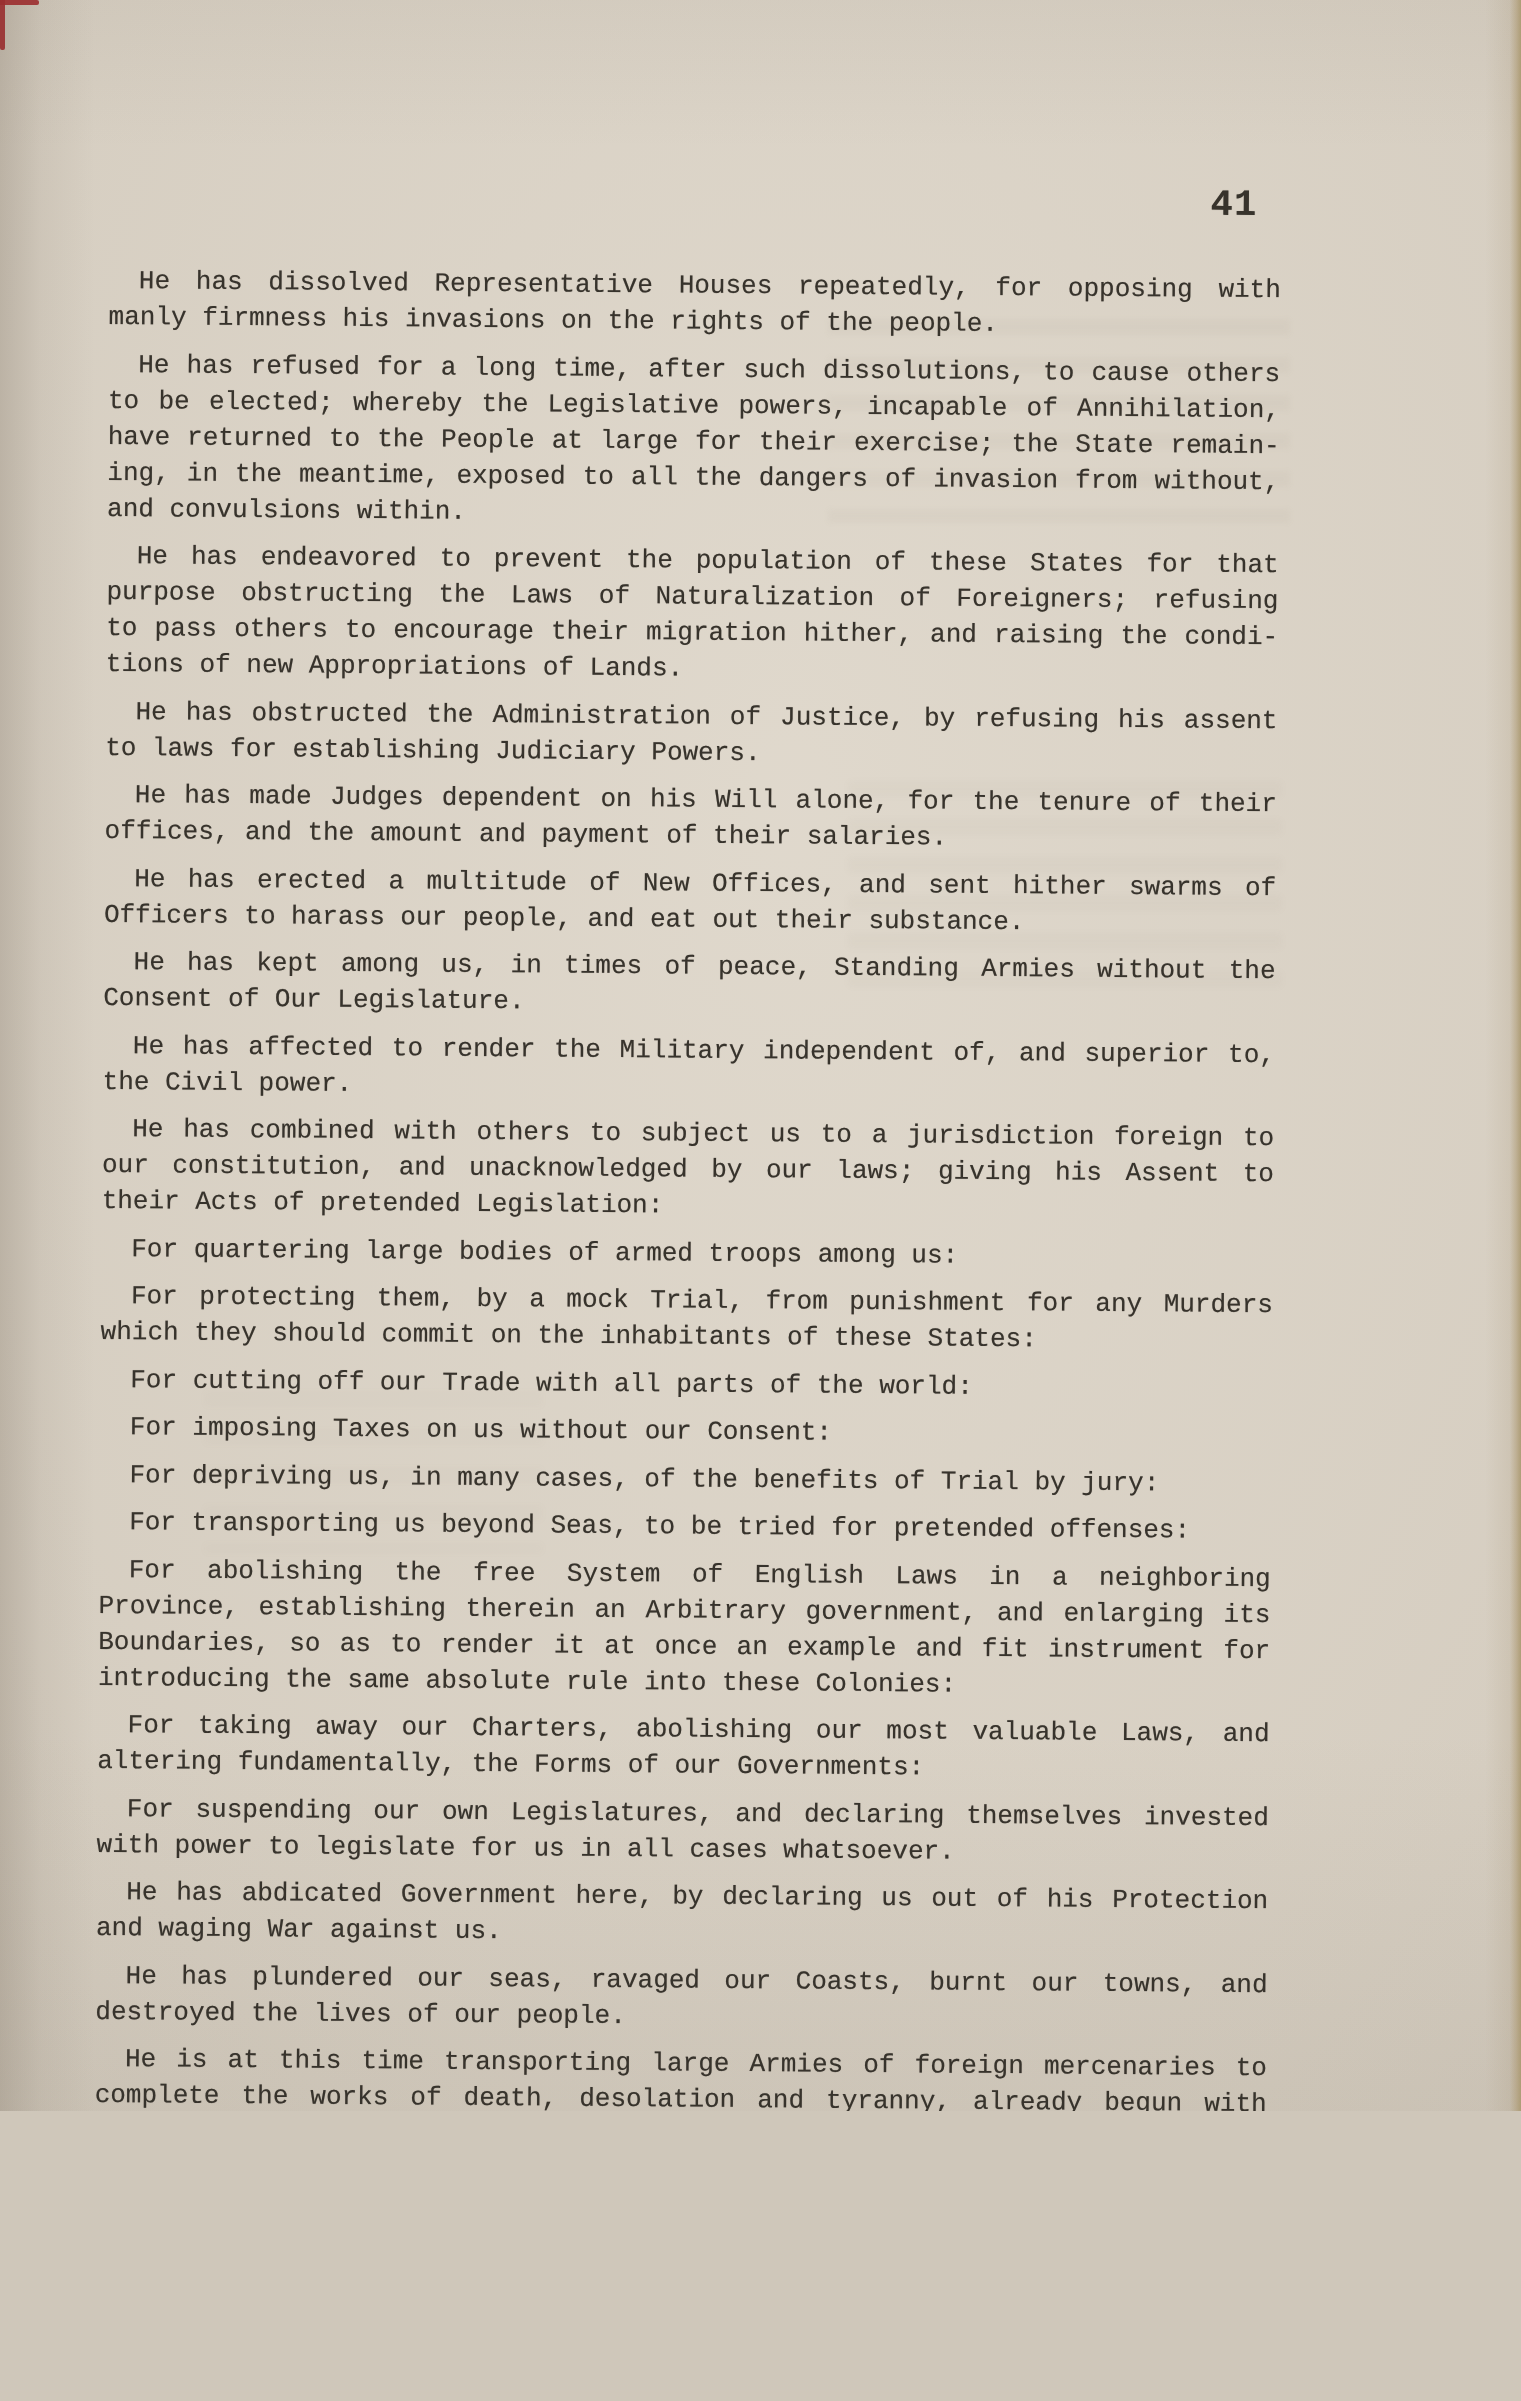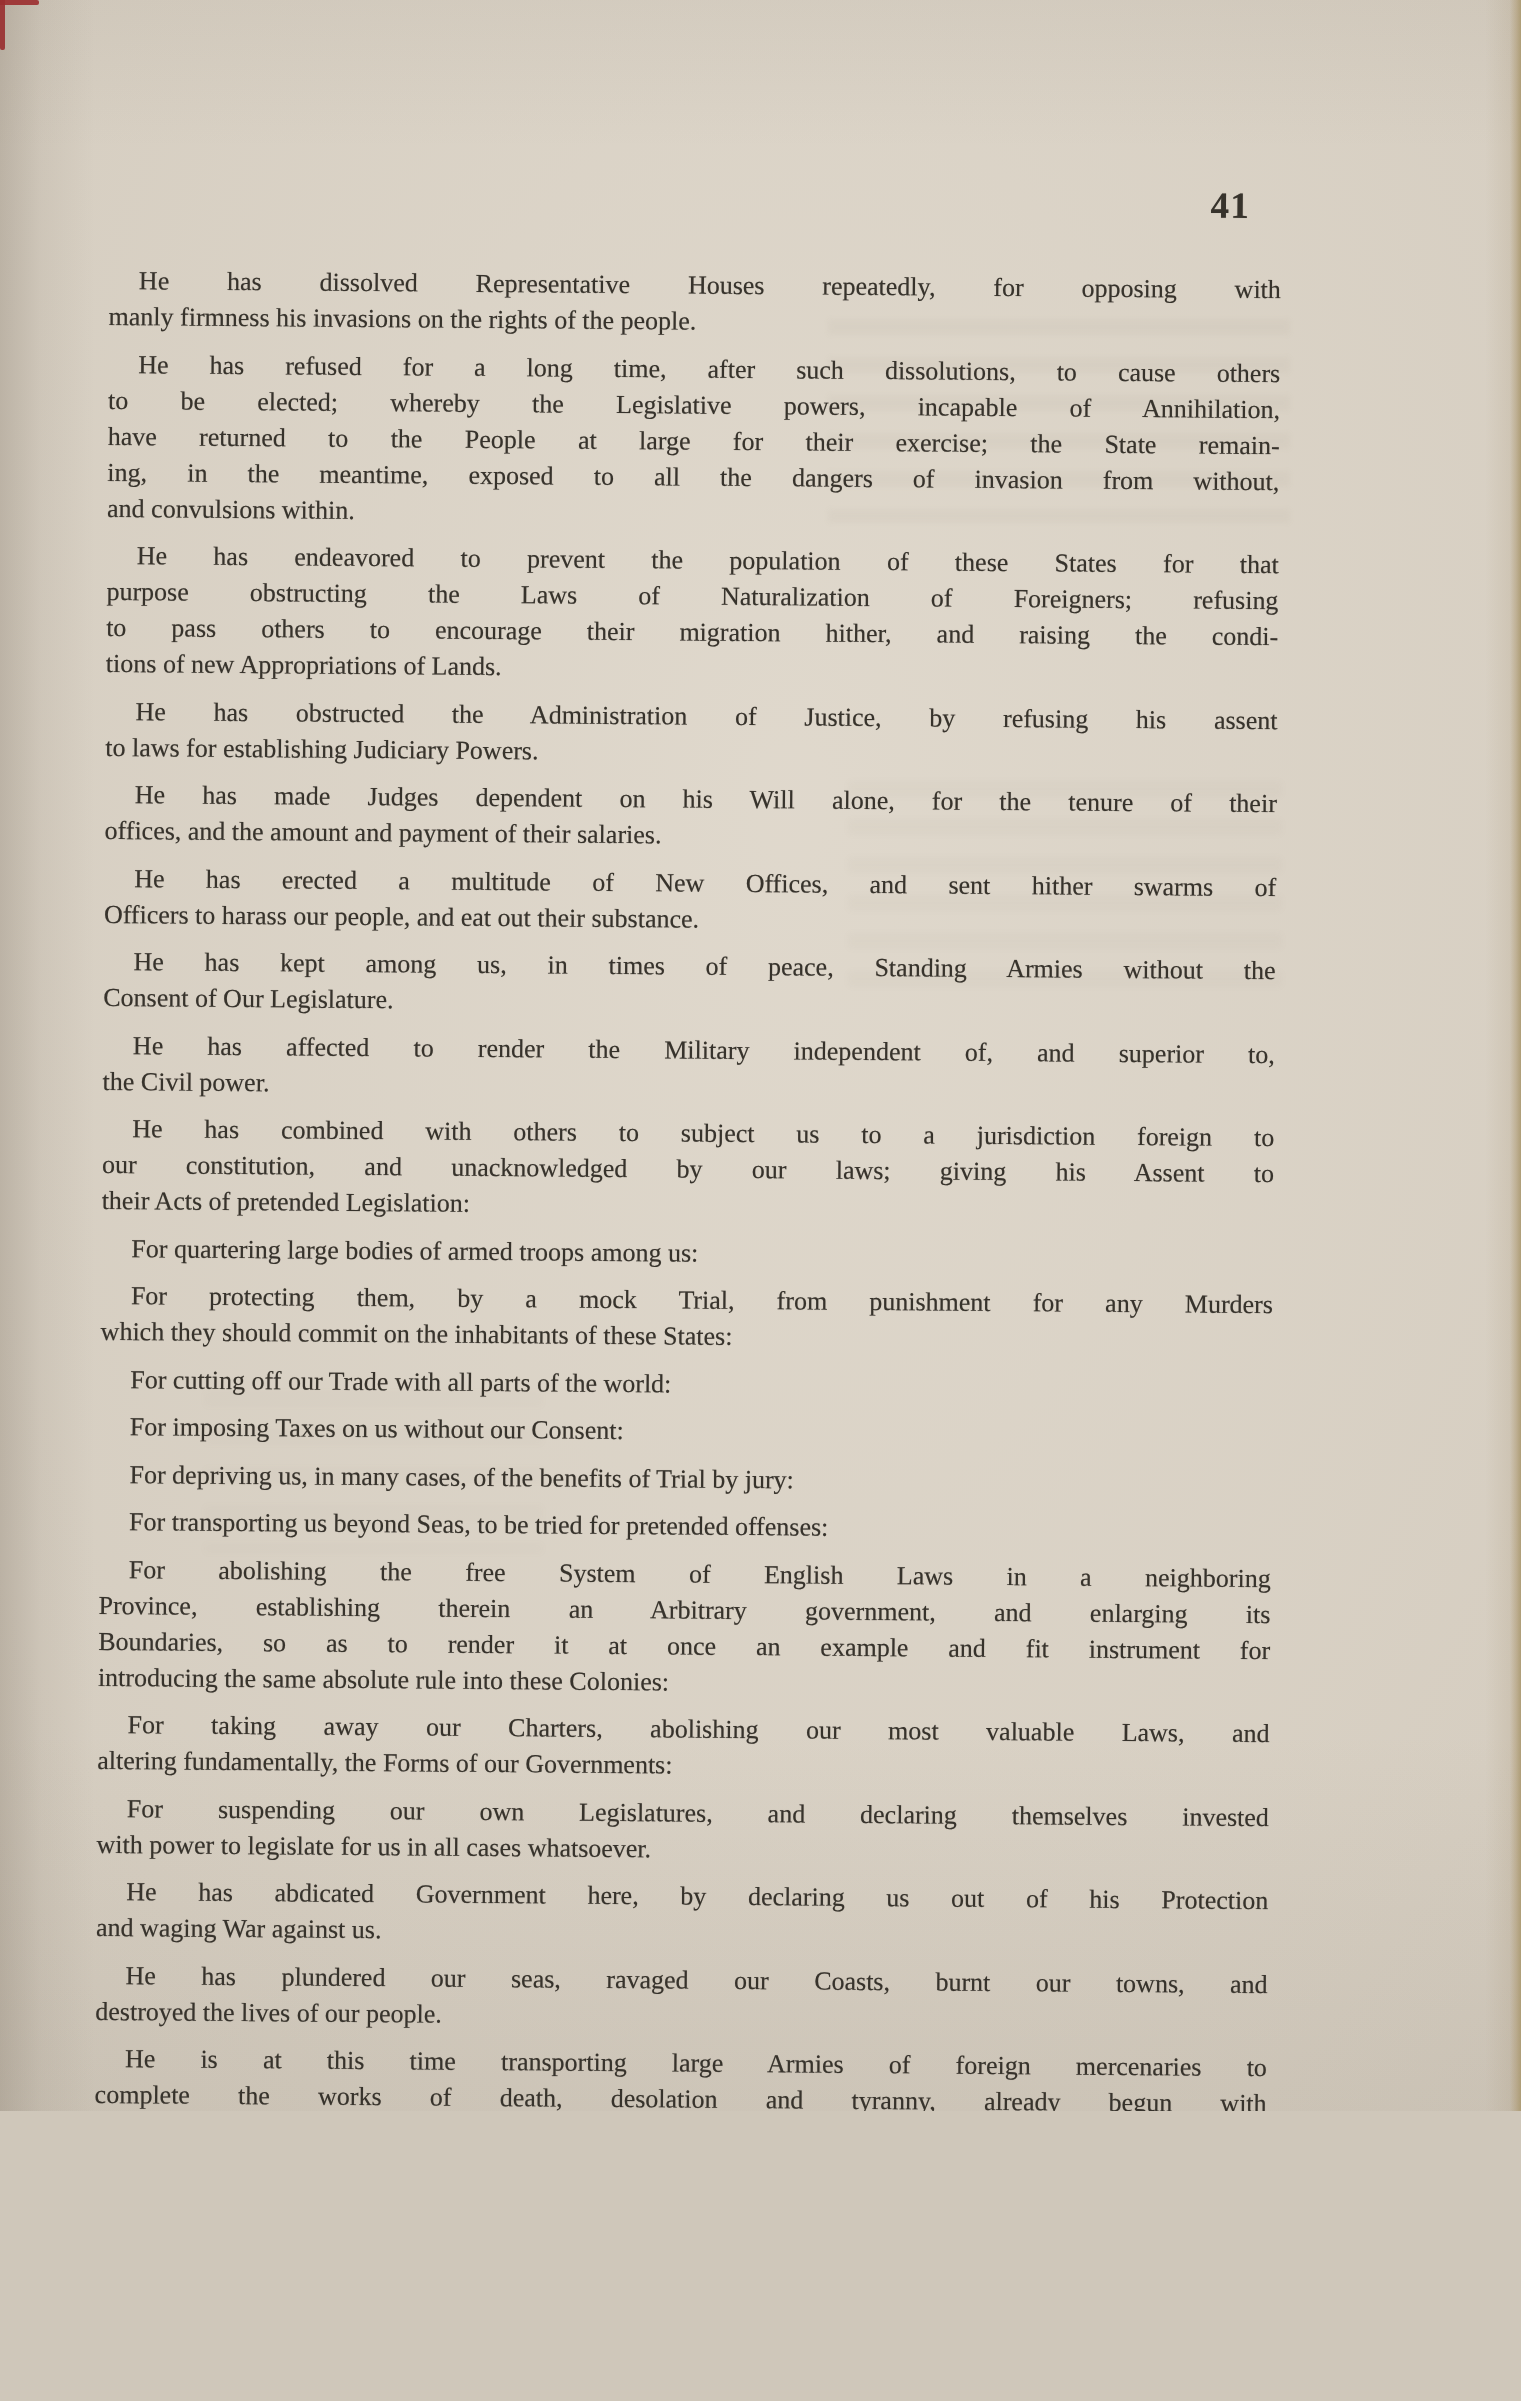--- a/index.html
+++ b/index.html
@@ -13,21 +13,21 @@
     position: relative;
     width: 1522px;
     height: 2111px;
     overflow: hidden;
     background-color: #dcd4c7;
     background-image:
       linear-gradient(90deg, rgba(125,113,98,0.30), rgba(125,113,98,0.10) 41px, rgba(125,113,98,0) 95px),
       linear-gradient(270deg, rgba(150,128,90,0.20), rgba(150,128,90,0) 37px),
       linear-gradient(180deg, rgba(120,110,95,0.07), rgba(120,110,95,0) 149px, rgba(120,110,95,0) 82%, rgba(110,100,85,0.10)),
       radial-gradient(ellipse at 52% 38%, rgba(255,255,252,0.10), rgba(90,80,65,0.06) 95%);
-    font-family: Liberation Serif, serif;
+    font-family: Liberation Mono, monospace;
   }
   .content {
     position: absolute;
     inset: 0;
     transform: rotate(0.45deg);
     transform-origin: 109px 272px;
   }
   .page-number {
     position: absolute;
     left: 1210px;

